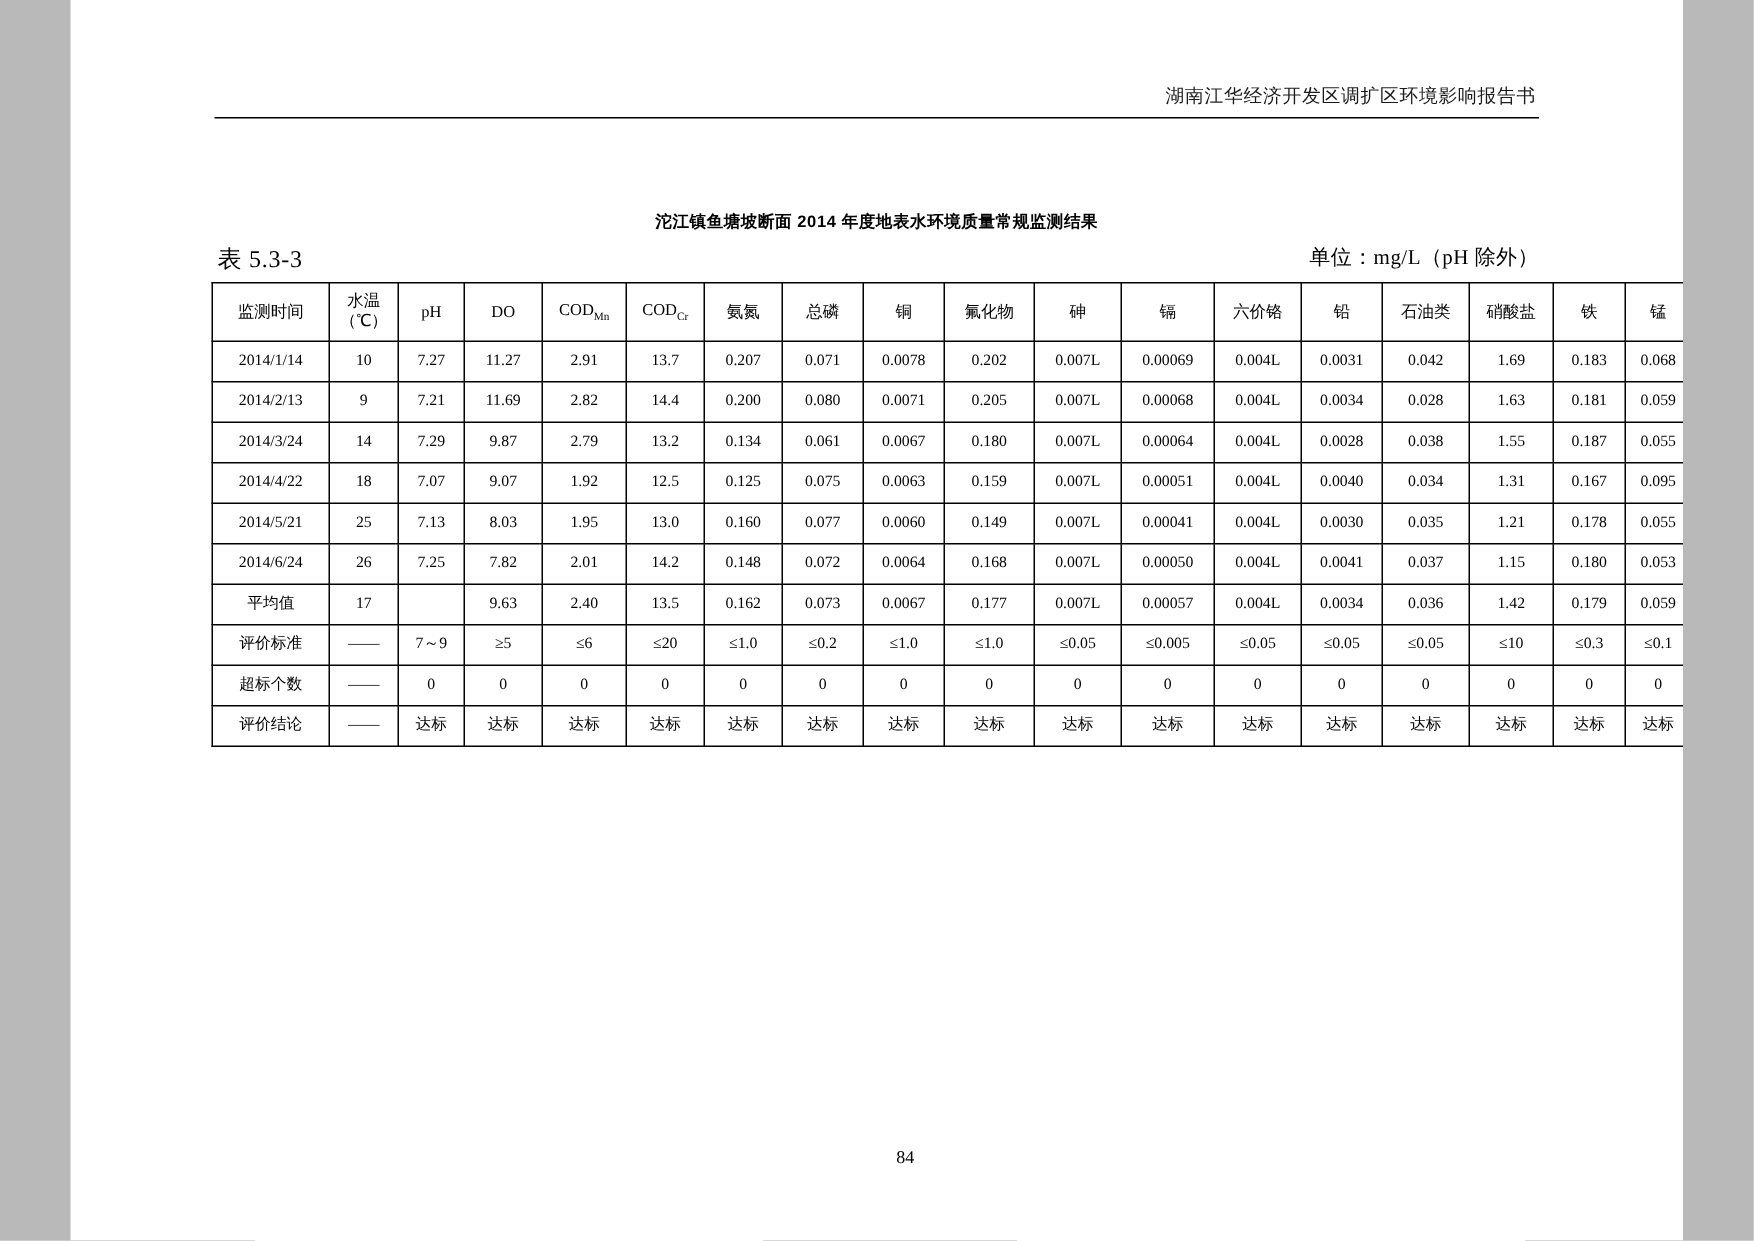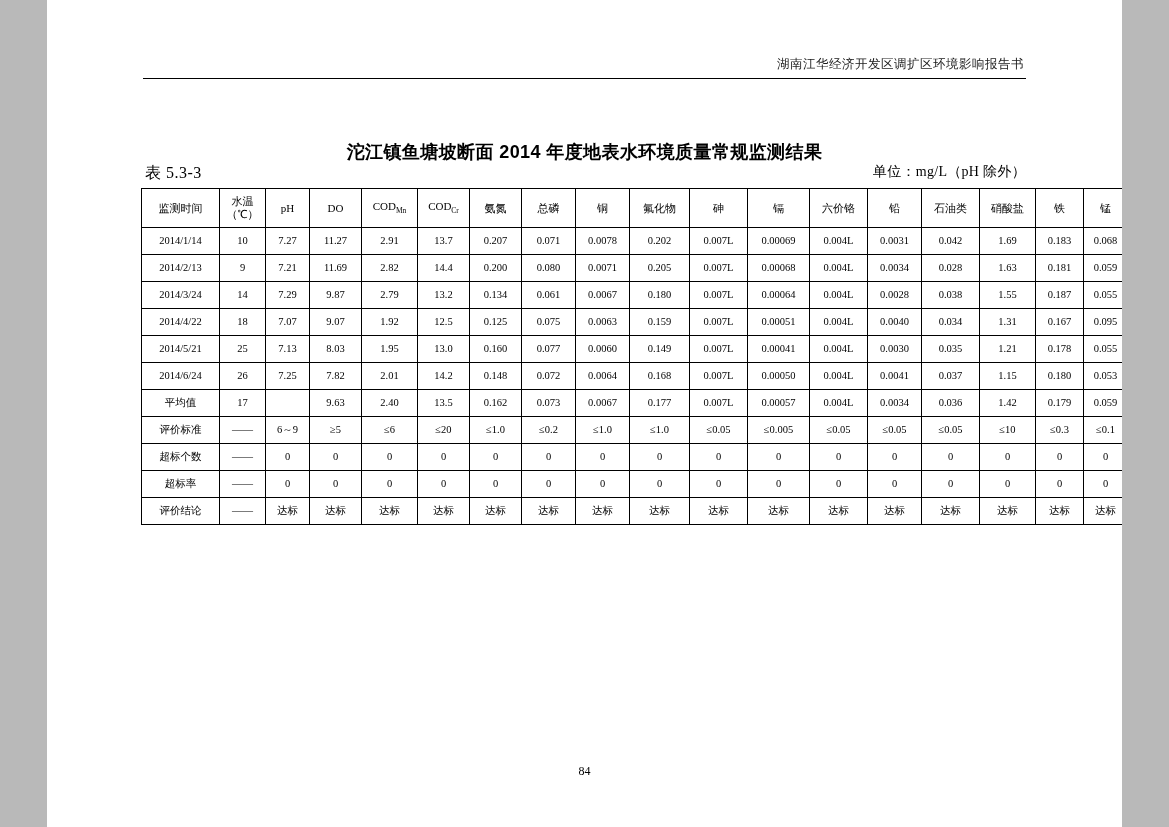--- a/index.html
+++ b/index.html
@@ -34,21 +34,21 @@
   .header-rule {
     border-top: 1px solid #000;
     margin-top: 5px;
   }
   .doc-title {
     position: absolute;
     top: 140px;
     left: 0;
     width: 100%;
     text-align: center;
-    font-size: 18px;
+    font-size: 11px;
     font-weight: bold;
     font-family: "Liberation Sans", sans-serif;
     letter-spacing: 0.4px;
   }
   .tablenum {
     position: absolute;
     top: 163px;
     left: 98px;
     font-size: 16px;
     font-family: "Liberation Serif", serif;
@@ -107,20 +107,21 @@
     line-height: 1.15;
   }
   .page-number {
     position: absolute;
     bottom: 48px;
     left: 0;
     width: 100%;
     text-align: center;
     font-size: 12px;
     font-family: "Liberation Serif", serif;
+    padding-left: 19px;
   }
 </style>
 </head>
 <body>
 
 <div class="page">
 
   <div class="header-area">
     <div class="header-text">湖南江华经济开发区调扩区环境影响报告书</div>
     <div class="header-rule"></div>
@@ -312,21 +313,21 @@
             <td>0.004L</td>
             <td>0.0034</td>
             <td>0.036</td>
             <td>1.42</td>
             <td>0.179</td>
             <td>0.059</td>
           </tr>
           <tr>
             <td class="rowhead">评价标准</td>
             <td>——</td>
-            <td>6～9</td>
+            <td>7～9</td>
             <td>≥5</td>
             <td>≤6</td>
             <td>≤20</td>
             <td>≤1.0</td>
             <td>≤0.2</td>
             <td>≤1.0</td>
             <td>≤1.0</td>
             <td>≤0.05</td>
             <td>≤0.005</td>
             <td>≤0.05</td>
@@ -350,40 +351,20 @@
             <td>0</td>
             <td>0</td>
             <td>0</td>
             <td>0</td>
             <td>0</td>
             <td>0</td>
             <td>0</td>
             <td>0</td>
           </tr>
           <tr>
-            <td class="rowhead">超标率</td>
-            <td>——</td>
-            <td>0</td>
-            <td>0</td>
-            <td>0</td>
-            <td>0</td>
-            <td>0</td>
-            <td>0</td>
-            <td>0</td>
-            <td>0</td>
-            <td>0</td>
-            <td>0</td>
-            <td>0</td>
-            <td>0</td>
-            <td>0</td>
-            <td>0</td>
-            <td>0</td>
-            <td>0</td>
-          </tr>
-          <tr>
             <td class="rowhead">评价结论</td>
             <td>——</td>
             <td>达标</td>
             <td>达标</td>
             <td>达标</td>
             <td>达标</td>
             <td>达标</td>
             <td>达标</td>
             <td>达标</td>
             <td>达标</td>

